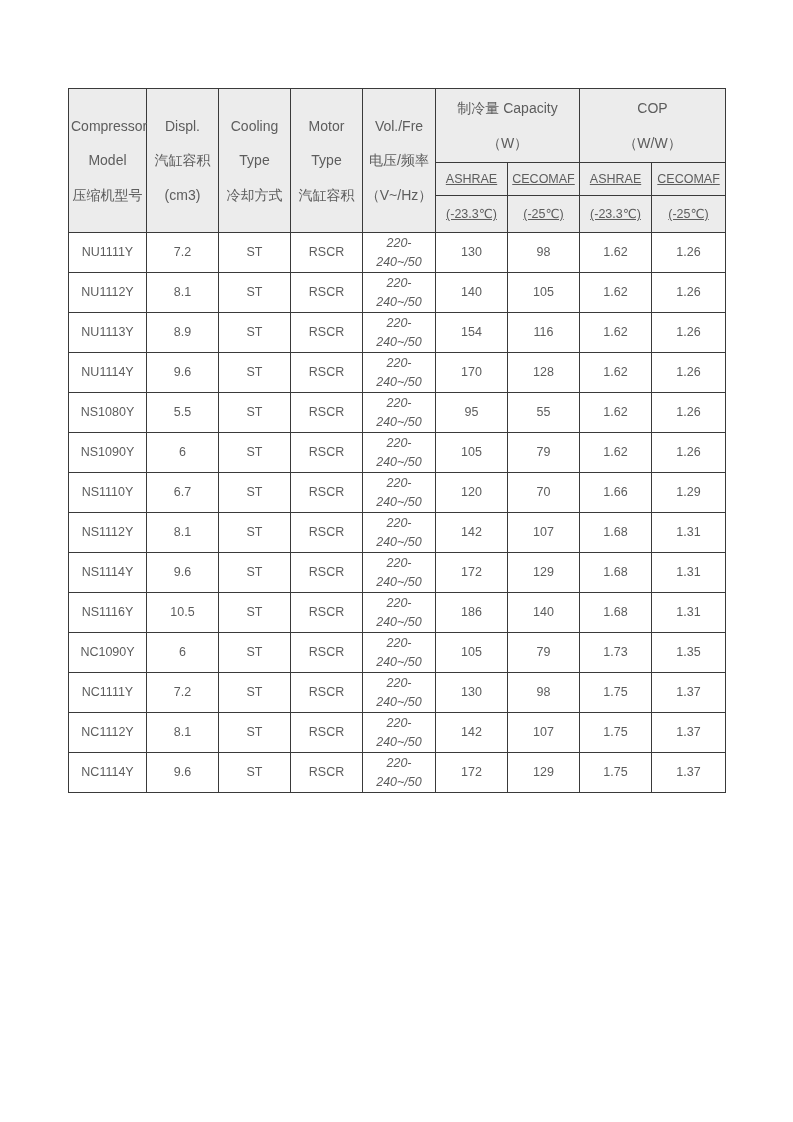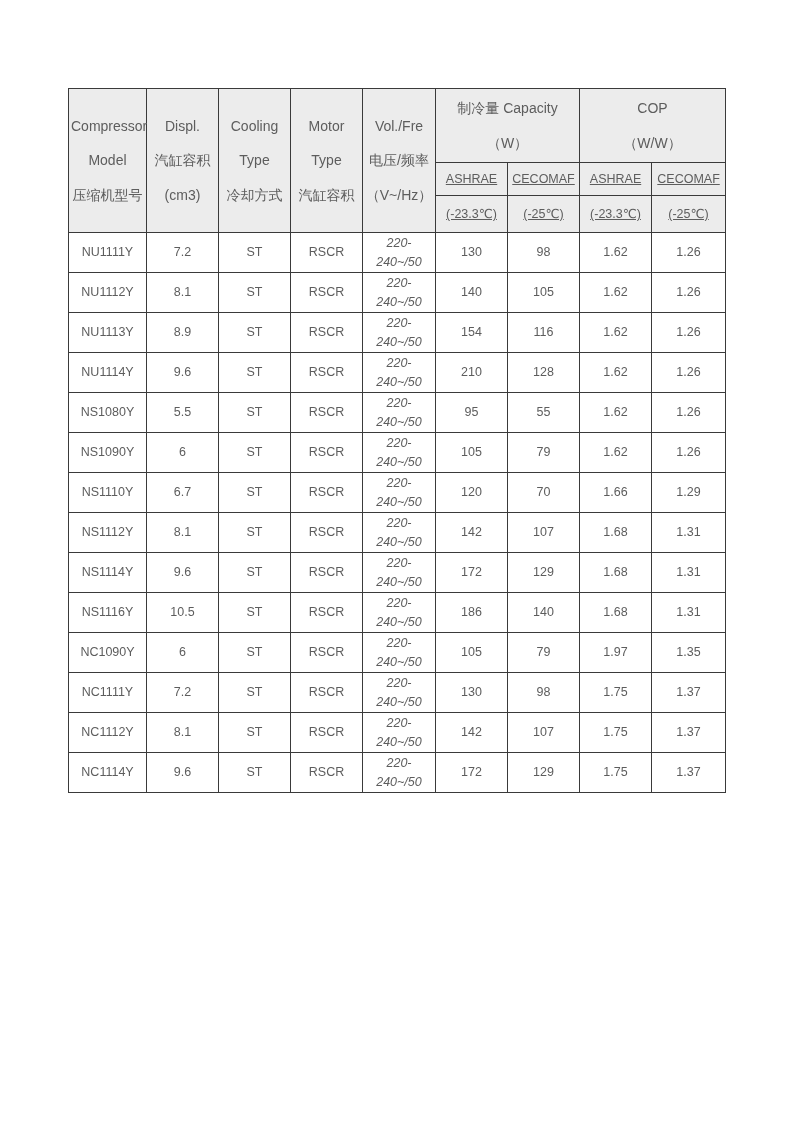--- a/index.html
+++ b/index.html
@@ -214,21 +214,21 @@
             <td>116</td>
             <td>1.62</td>
             <td>1.26</td>
           </tr>
           <tr>
             <td class="model">NU1114Y</td>
             <td>9.6</td>
             <td>ST</td>
             <td>RSCR</td>
             <td class="volt">220-240~/50</td>
-            <td>210</td>
+            <td>170</td>
             <td>128</td>
             <td>1.62</td>
             <td>1.26</td>
           </tr>
           <tr>
             <td class="model">NS1080Y</td>
             <td>5.5</td>
             <td>ST</td>
             <td>RSCR</td>
             <td class="volt">220-240~/50</td>
@@ -293,21 +293,21 @@
             <td>1.31</td>
           </tr>
           <tr>
             <td class="model">NC1090Y</td>
             <td>6</td>
             <td>ST</td>
             <td>RSCR</td>
             <td class="volt">220-240~/50</td>
             <td>105</td>
             <td>79</td>
-            <td>1.97</td>
+            <td>1.73</td>
             <td>1.35</td>
           </tr>
           <tr>
             <td class="model">NC1111Y</td>
             <td>7.2</td>
             <td>ST</td>
             <td>RSCR</td>
             <td class="volt">220-240~/50</td>
             <td>130</td>
             <td>98</td>

